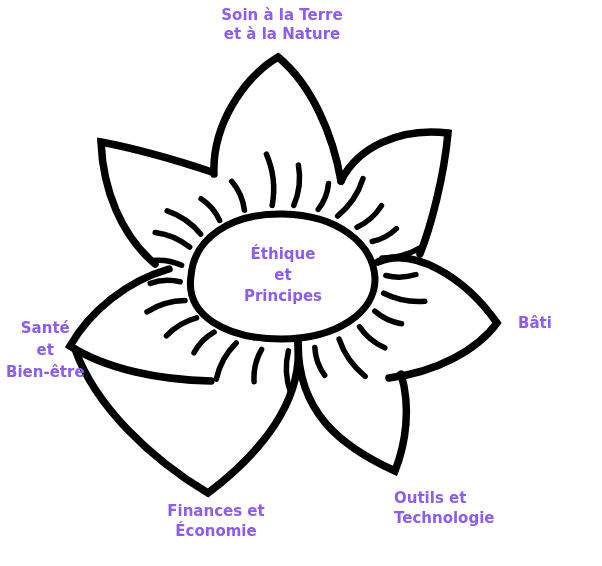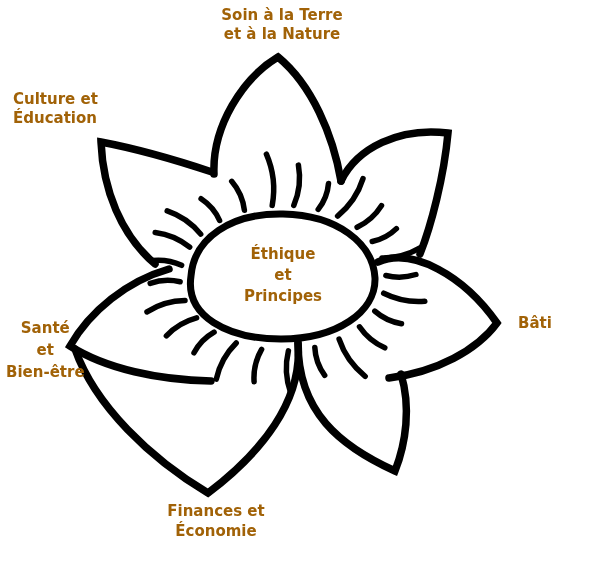--- a/index.html
+++ b/index.html
@@ -11,21 +11,21 @@
     overflow: hidden;
     font-family: "DejaVu Sans", "Liberation Sans", sans-serif;
   }
   #flower-svg { position: absolute; left: 0; top: 0; }
   .petal, .center-blob-outline { fill: none; stroke: #000; stroke-width: 7.5;
     stroke-linecap: round; stroke-linejoin: miter; stroke-miterlimit: 8; }
   .center-blob { fill: #ffffff; stroke: #000; stroke-width: 7; }
   #rays-group path { fill: none; stroke: #000; stroke-width: 5.5; stroke-linecap: round; }
   .lbl {
     position: absolute;
-    color: #a16207;
+    color: #8b5cf6;
     font-weight: 700;
     font-size: 15px;
     line-height: 19px;
     white-space: pre-line;
   }
   .lbl-top        { left: 282px; top: 6px;  transform: translateX(-50%); text-align: center; }
   .lbl-top-left   { left: 13px;  top: 90px;  text-align: left; }
   .lbl-top-right  { left: 458px; top: 105px; text-align: left; }
   .lbl-right      { left: 518px; top: 314px; text-align: right; }
   .lbl-left       { left: 6px;   top: 317px; text-align: center; line-height: 22px; }
@@ -78,23 +78,23 @@
         <path d="M 180.1 281.8 Q 164.9 278.3 150.2 283.3"></path>
       </g>
 
     <path class="center-blob" d="M 191 276 C 194 238, 231 213, 283 214 C 337 215, 373 243, 375 278
              C 376 312, 337 339, 281 339 C 227 339, 185 316, 191 276 Z"></path>
   </svg>
 
   <div class="lbl lbl-top">Soin à la Terre
 et à la Nature</div>
   <div class="lbl lbl-right">Bâti</div>
+  <div class="lbl lbl-bottom-right">Outils et
+Technologie</div>
   <div class="lbl lbl-bottom-left">Finances et
 Économie</div>
   <div class="lbl lbl-left">Santé
 et
 Bien-être</div>
-  <div class="lbl lbl-top-left">Culture et
-Éducation</div>
   <div class="lbl lbl-center">Éthique
 et
 Principes</div>
 </div>
 
 </body></html>

